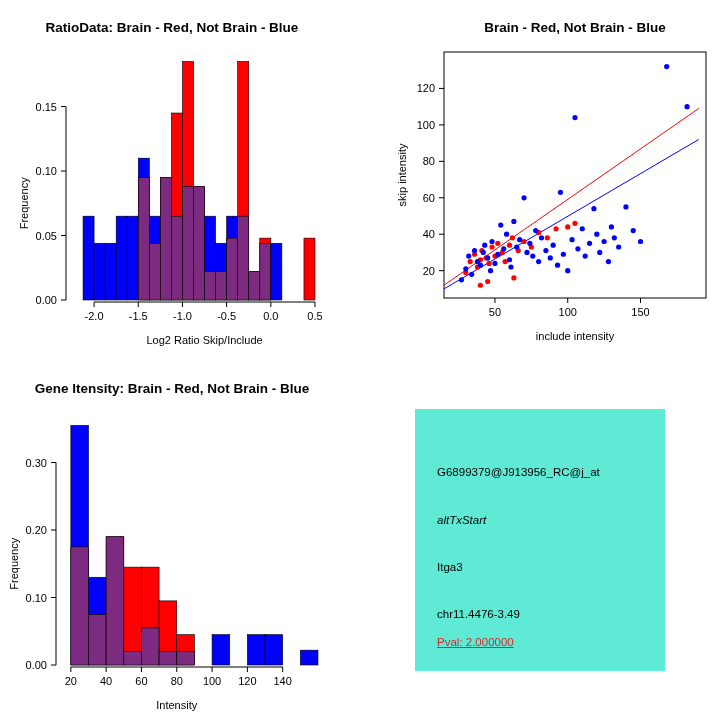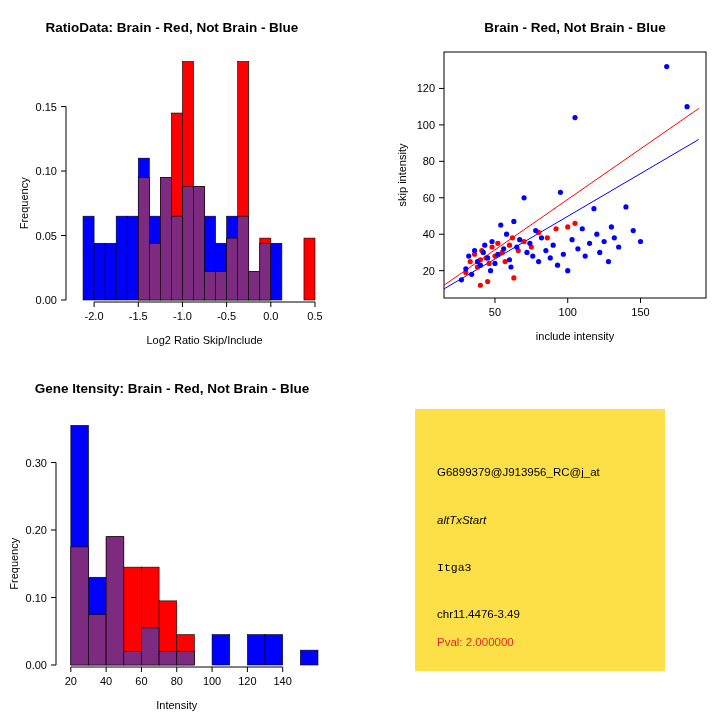--- a/index.html
+++ b/index.html
@@ -1,23 +1,23 @@
 <!DOCTYPE html>
 <html><head>
 <meta charset="utf-8">
 <style>
   html,body{margin:0;padding:0;}
   body{width:720px;height:720px;background:#ffffff;font-family:"Liberation Sans",sans-serif;}
   #root{position:relative;width:720px;height:720px;}
   .panel{position:absolute;}
   svg{display:block;}
   text{font-family:"Liberation Sans",sans-serif;}
-  .infobox{position:absolute;left:415px;top:409px;width:250px;height:262px;background:#fde047;}
+  .infobox{position:absolute;left:415px;top:409px;width:250px;height:262px;background:#5eead4;}
   .infobox .line{position:absolute;left:22px;font-size:11.5px;color:#000;}
-  .infobox .pval{color:#d82a2a;}
+  .infobox .pval{color:#d82a2a;text-decoration:underline;}
 </style>
 </head>
 <body>
 
 <div id="root">
 
   <div class="panel" style="left:0;top:0;width:360px;height:360px;">
     <svg width="360" height="360" id="svg-ratio">
         <text x="172" y="32" font-size="13.5" font-weight="bold" text-anchor="middle">RatioData: Brain - Red, Not Brain - Blue</text>
         <rect x="83.04545454545455" y="216.18421052631578" width="11.045454545454547" height="83.81578947368422" fill="#0000ff" stroke="#000" stroke-width="0.6"></rect>
@@ -234,18 +234,18 @@
         <line x1="56" y1="102.5" x2="51" y2="102.5" stroke="#000" stroke-width="1"></line>
         <text x="47" y="106.5" font-size="11" text-anchor="end">0.30</text>
         <text x="176.75862068965517" y="349" font-size="11" text-anchor="middle">Intensity</text>
         <text x="18" y="203.75" font-size="11" text-anchor="middle" transform="rotate(-90 18 203.75)">Frequency</text>
       </svg>
   </div>
 
   <div class="infobox">
     <div class="line" style="top:57px;">G6899379@J913956_RC@j_at</div>
     <div class="line" style="top:105px;font-style:italic;">altTxStart</div>
-    <div class="line" style="top:152px;font-family:Liberation Mono, monospace;">Itga3</div>
+    <div class="line" style="top:152px;">Itga3</div>
     <div class="line" style="top:199px;">chr11.4476-3.49</div>
     <div class="line pval" style="top:227px;">Pval: 2.000000</div>
   </div>
 
 </div>
 
 </body></html>

